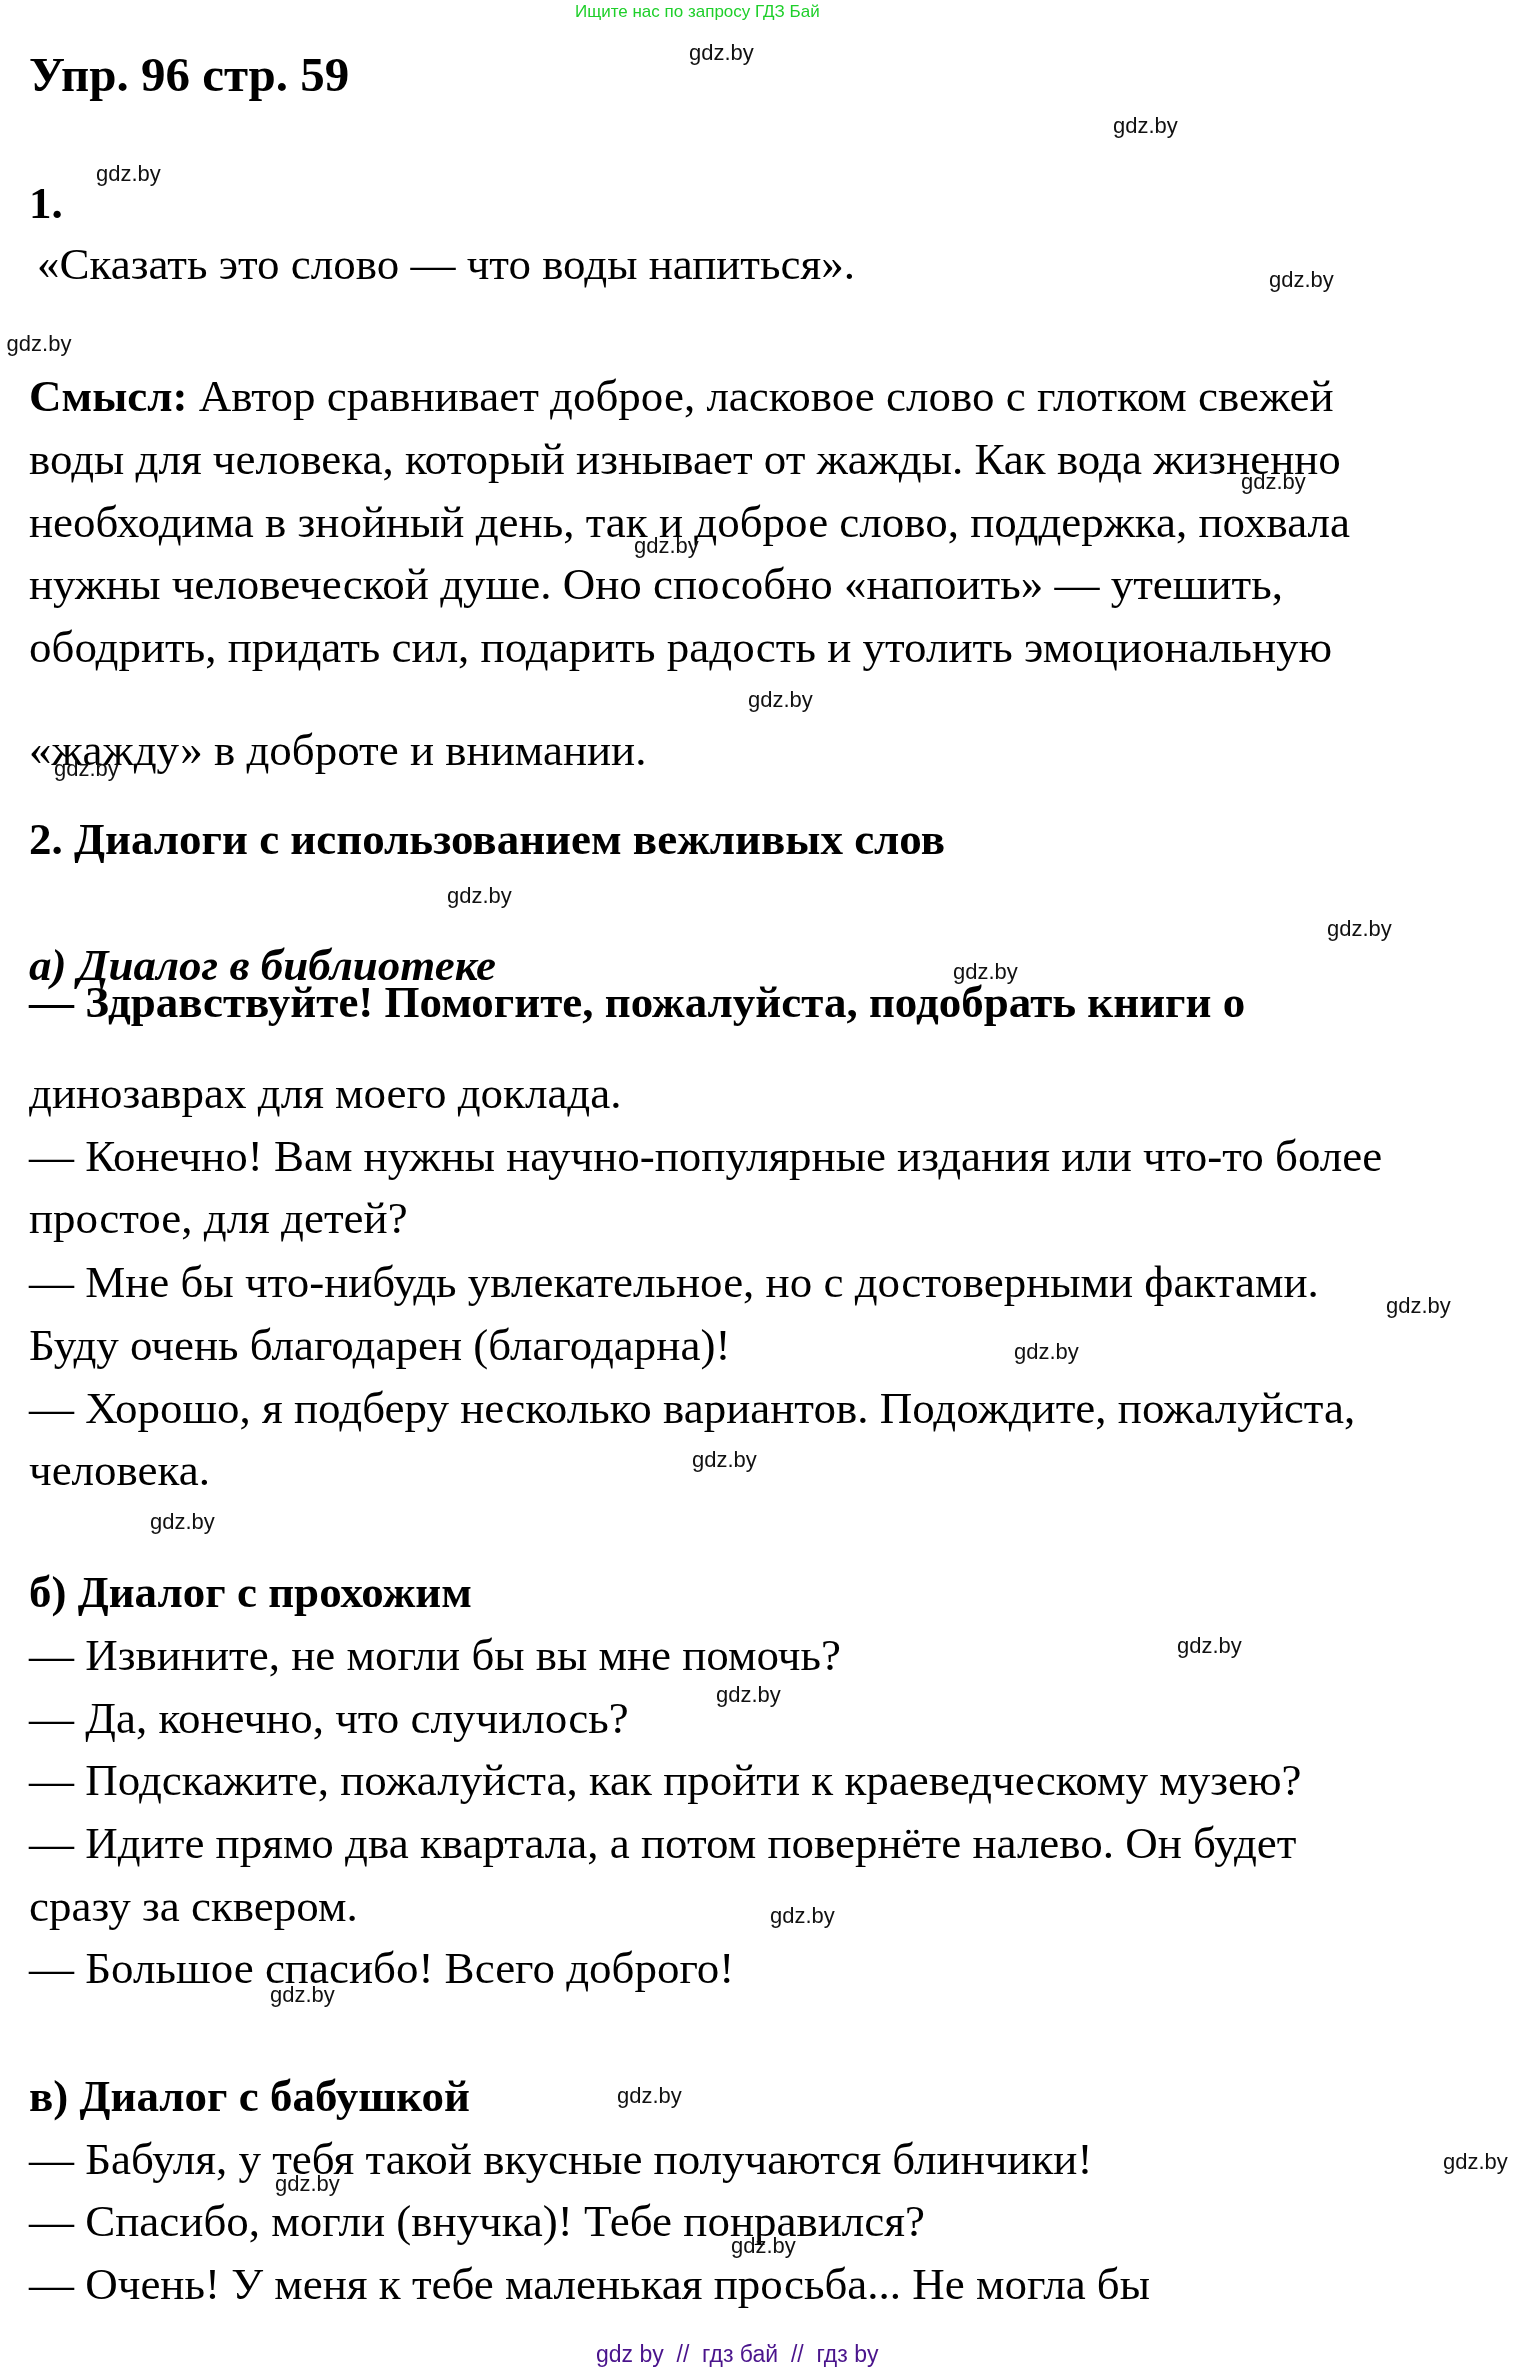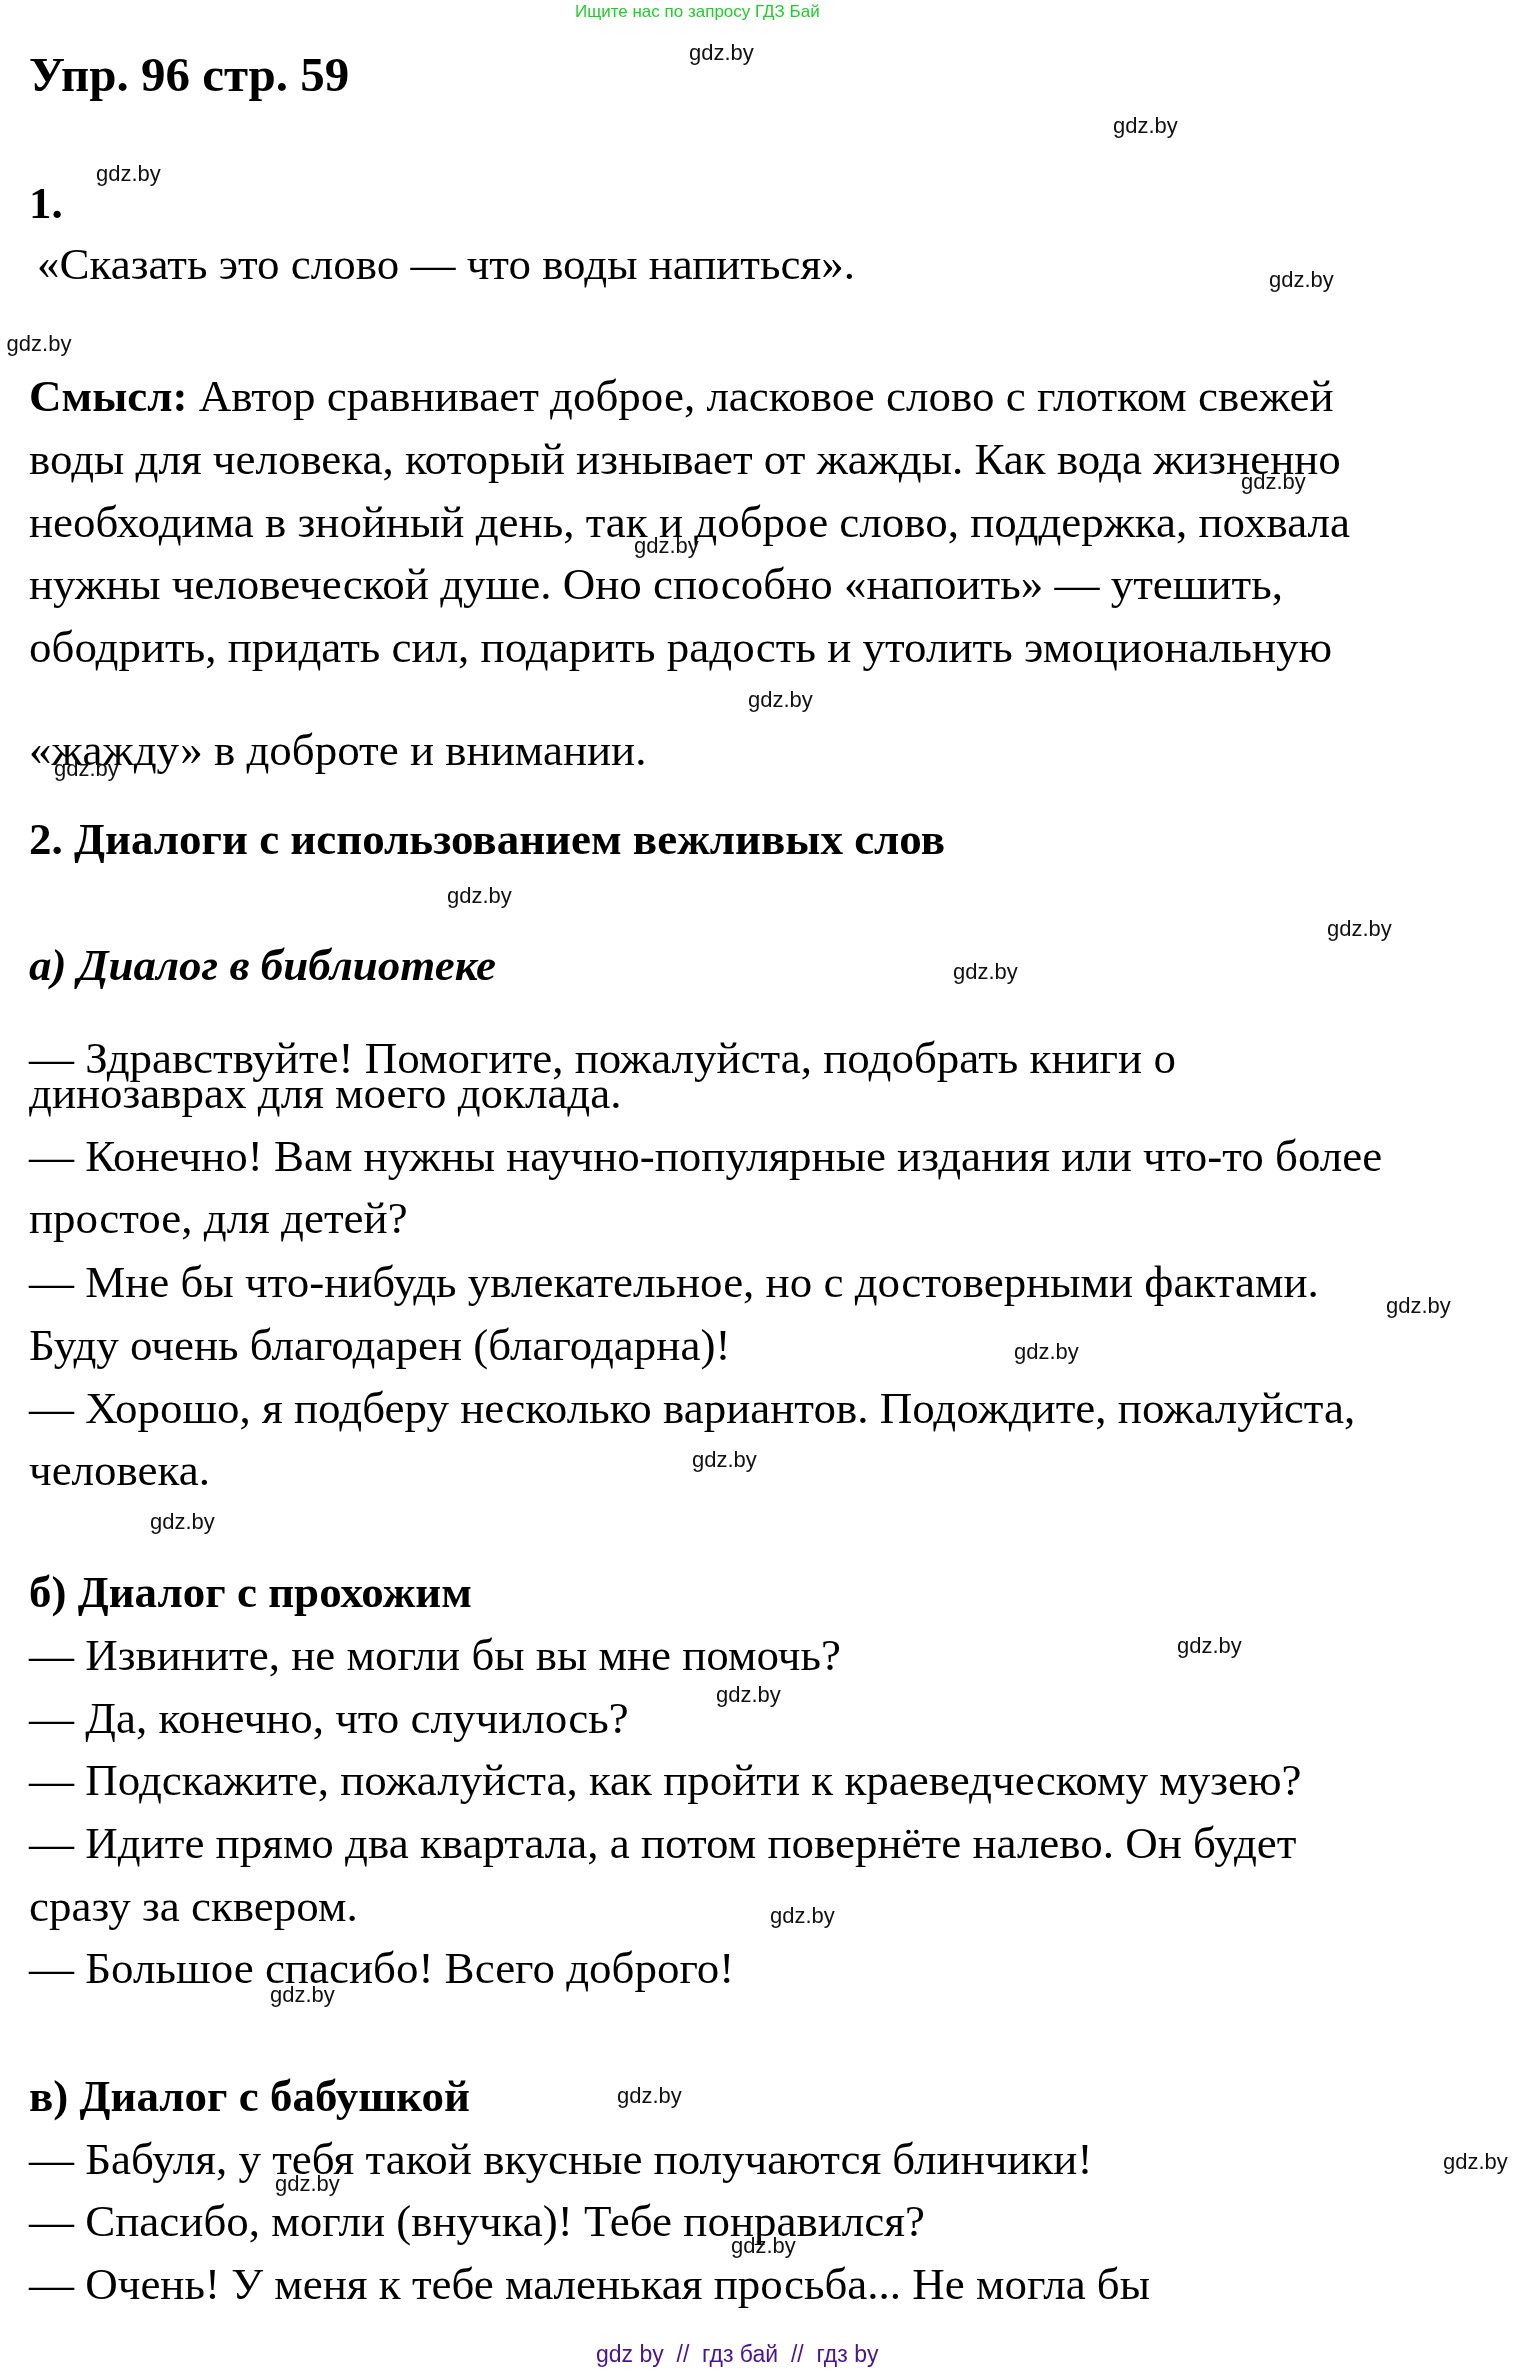--- a/index.html
+++ b/index.html
@@ -26,21 +26,21 @@
 <div class="abs serif body-line" style="left:29px; top:374px;"><span class="bold">Смысл:</span><span style="white-space:pre;"> Автор сравнивает доброе, ласковое слово с глотком свежей</span></div>
 <div class="abs serif body-line" style="left:29px; top:437px;">воды для человека, который изнывает от жажды. Как вода жизненно</div>
 <div class="abs serif body-line" style="left:29px; top:500px;">необходима в знойный день, так и доброе слово, поддержка, похвала</div>
 <div class="abs serif body-line" style="left:29px; top:562px;">нужны человеческой душе. Оно способно «напоить» — утешить,</div>
 <div class="abs serif body-line" style="left:29px; top:625px;">ободрить, придать сил, подарить радость и утолить эмоциональную</div>
 <div class="abs serif body-line" style="left:29px; top:688px;margin-top:40px;">«жажду» в доброте и внимании.</div>
 
 <div class="abs serif body-line bold" style="left:29px; top:817px;">2. Диалоги с использованием вежливых слов</div>
 
 <div class="abs serif body-line bold" style="left:29px; top:943px;font-style:italic;">а) Диалог в библиотеке</div>
-<div class="abs serif body-line" style="left:29px; top:1036px;">— Здравствуйте! Помогите, пожалуйста, подобрать книги о</div>
+<div class="abs serif body-line" style="left:29px; top:980px;font-weight:bold;">— Здравствуйте! Помогите, пожалуйста, подобрать книги о</div>
 <div class="abs serif body-line" style="left:29px; top:1071px;">динозаврах для моего доклада.</div>
 <div class="abs serif body-line" style="left:29px; top:1134px;">— Конечно! Вам нужны научно-популярные издания или что-то более</div>
 <div class="abs serif body-line" style="left:29px; top:1196px;">простое, для детей?</div>
 <div class="abs serif body-line" style="left:29px; top:1260px;text-align:center;">— Мне бы что-нибудь увлекательное, но с достоверными фактами.</div>
 <div class="abs serif body-line" style="left:29px; top:1323px;">Буду очень благодарен (благодарна)!</div>
 <div class="abs serif body-line" style="left:29px; top:1386px;">— Хорошо, я подберу несколько вариантов. Подождите, пожалуйста,</div>
 <div class="abs serif body-line" style="left:29px; top:1448px;">человека.</div>
 
 <div class="abs serif body-line bold" style="left:29px; top:1570px;">б) Диалог с прохожим</div>
 <div class="abs serif body-line" style="left:29px; top:1633px;">— Извините, не могли бы вы мне помочь?</div>

